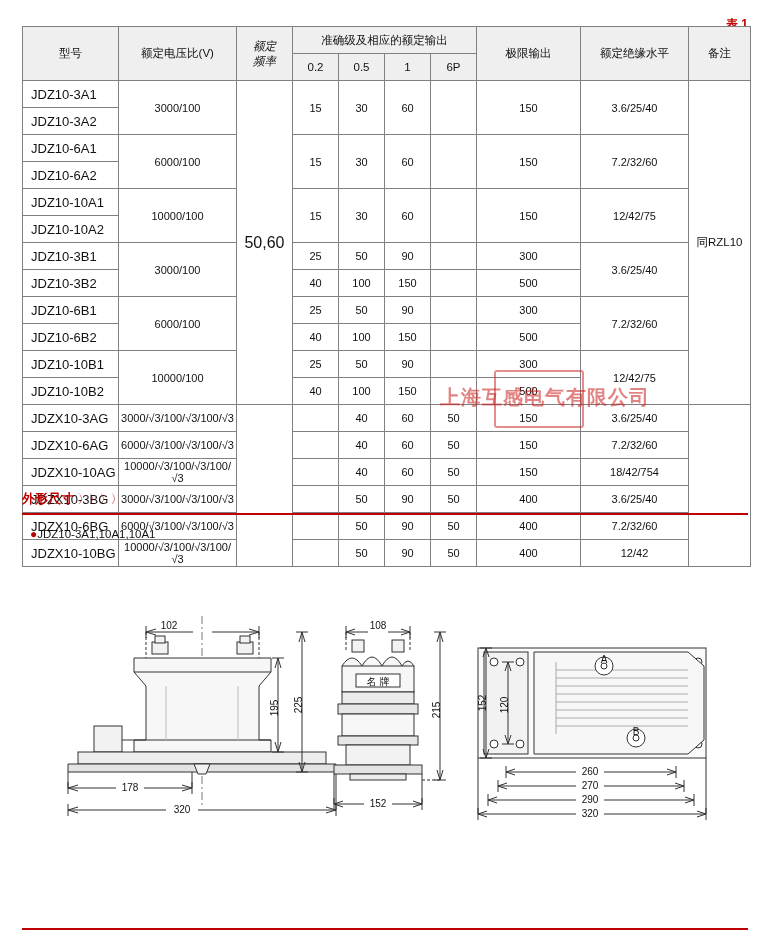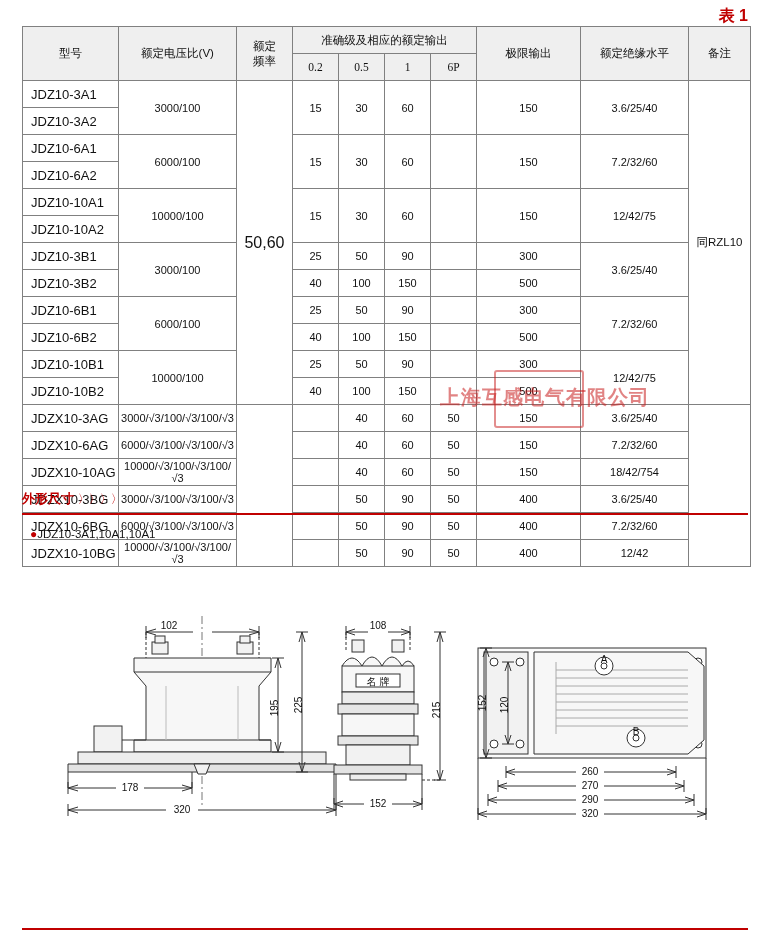--- a/index.html
+++ b/index.html
@@ -12,23 +12,23 @@
     height: 946px;
     position: relative;
     font-family: "Liberation Sans", sans-serif;
     color: #1a1a1a;
     overflow: hidden;
   }
 
   
   .table-caption {
     position: absolute;
-    top: 6px;
+    top: 16px;
     right: 22px;
-    font-size: 16px;
+    font-size: 12px;
     color: #c00000;
     font-weight: bold;
   }
 
   
   .spec-table {
     position: absolute;
     left: 22px;
     top: 26px;
     width: 726px;
@@ -52,21 +52,21 @@
   .spec-table td.model {
     text-align: left;
     padding-left: 8px;
     font-size: 13px;
   }
   .spec-table td.ratio {
     font-size: 11px;
     margin-left: 48px;
   }
   .hdr-tall { height: 52px; }
-  .hdr-sub { height: 22px; font-size: 11px; font-family: Liberation Serif, serif; }
+  .hdr-sub { height: 22px; font-size: 11px; }
 
   .col-model { width: 96px; }
   .col-ratio { width: 118px; }
   .col-freq  { width: 56px; }
   .col-acc   { width: 46px; }
   .col-limit { width: 104px; }
   .col-ins   { width: 108px; }
   .col-note  { width: 62px; }
 
   .freq-cell {
@@ -190,21 +190,21 @@
       <col class="col-acc">
     <col class="col-limit">
       <col class="col-ins">
       <col class="col-note">
   </colgroup>
   <thead>
     <tr>
       <th class="hdr-tall" rowspan="2">型号</th>
       <th class="hdr-tall" rowspan="2">额定电压比(V)</th>
       <th class="hdr-tall" rowspan="2">
-          <span style="display:block;line-height:1.25;">额定<br>频率</span>
+          <span style="display:block;line-height:1.25;font-style:italic;">额定<br>频率</span>
         </th>
       <th colspan="4">准确级及相应的额定输出</th>
       <th class="hdr-tall" rowspan="2">极限输出</th>
       <th class="hdr-tall" rowspan="2">额定绝缘水平</th>
       <th class="hdr-tall" rowspan="2">备注</th>
     </tr>
     <tr>
       <th class="hdr-sub">0.2</th>
       <th class="hdr-sub">0.5</th>
       <th class="hdr-sub">1</th>

